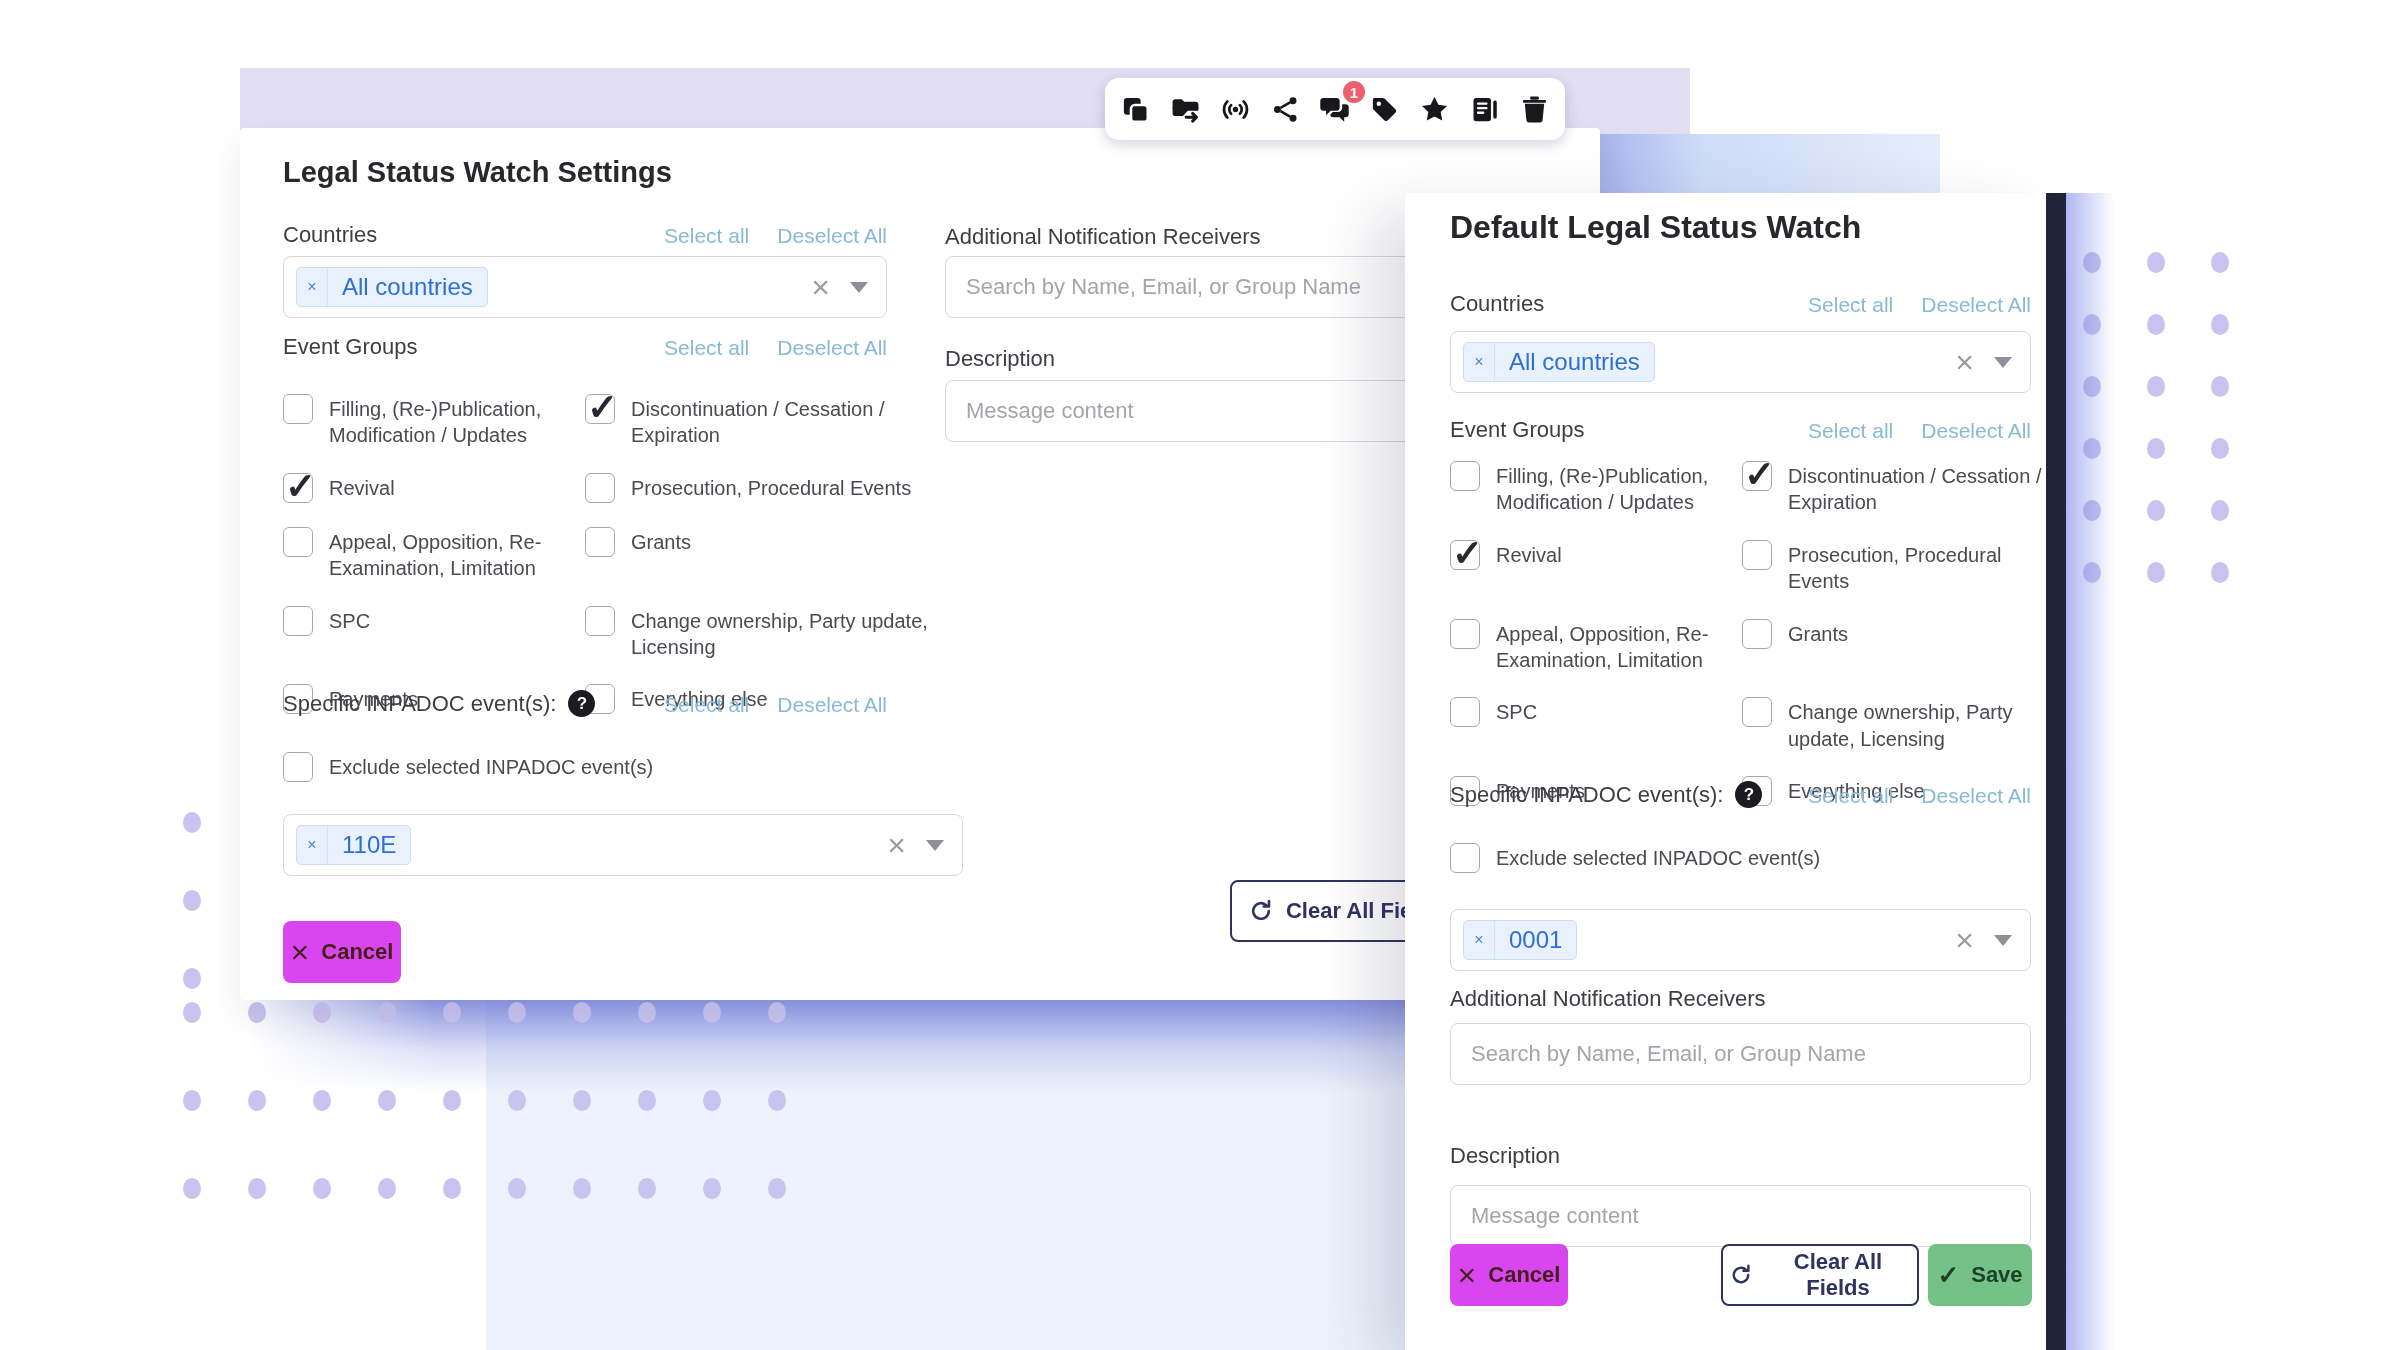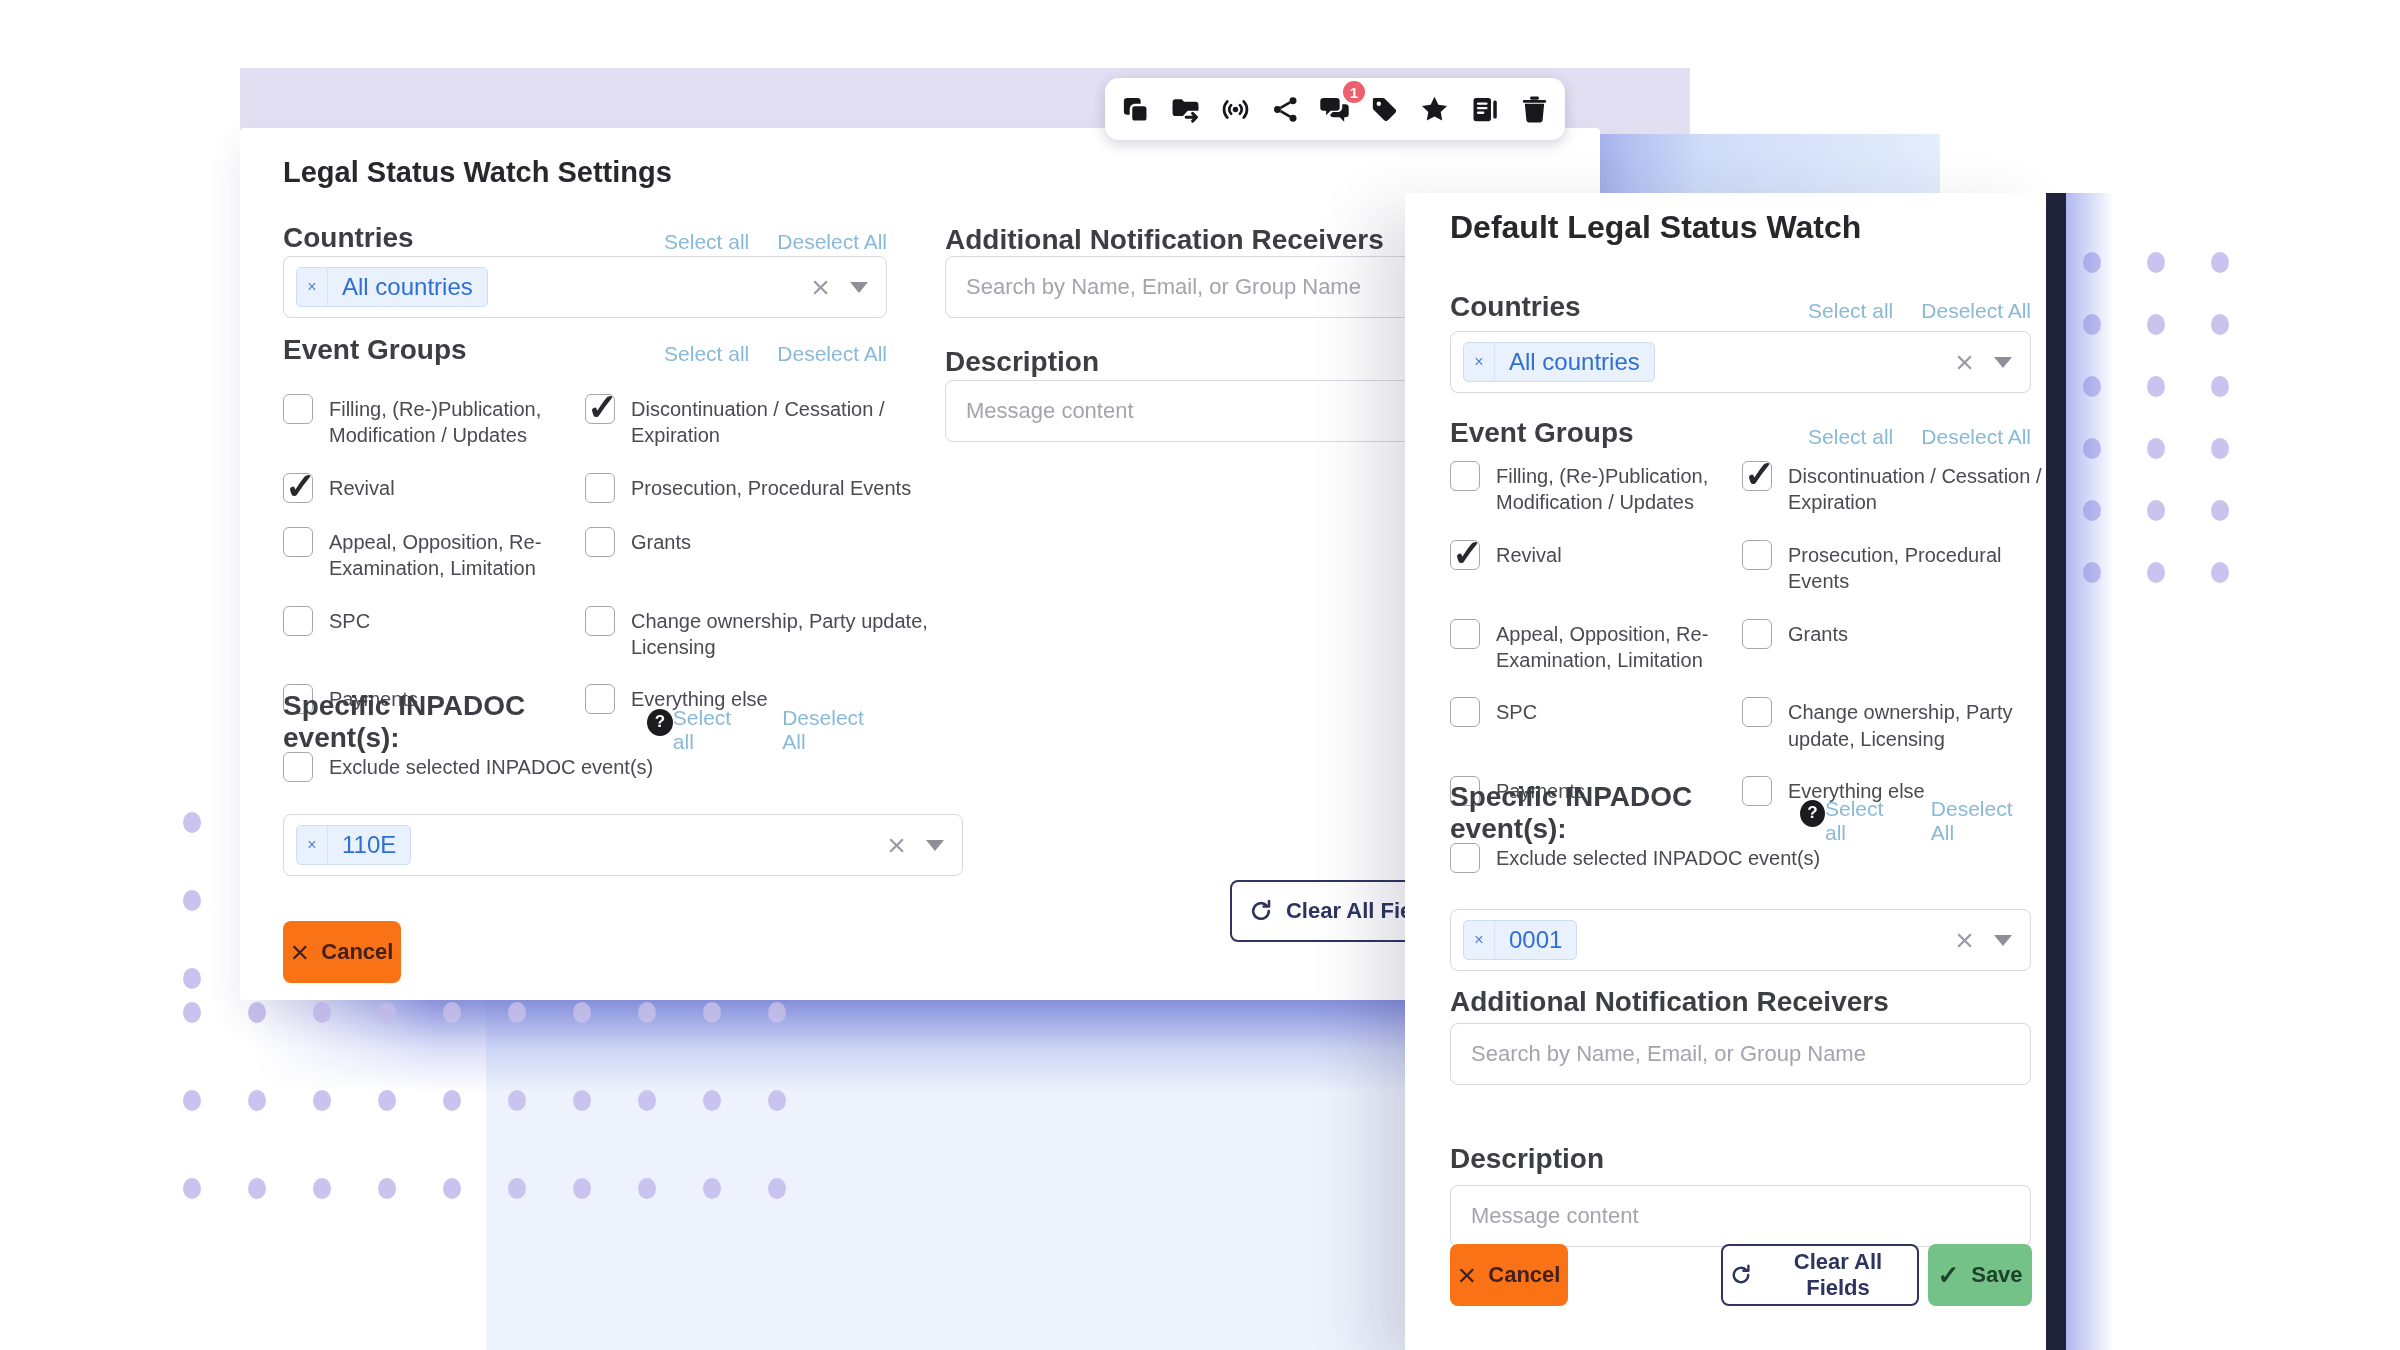--- a/index.html
+++ b/index.html
@@ -33,21 +33,21 @@
     box-shadow:0 16px 36px rgba(50,50,110,.10);z-index:2;}
   .modal{left:1405px;top:193px;width:641px;height:1157px;
     box-shadow:-30px 20px 60px rgba(35,38,80,.16);z-index:5;}
   .modal-edge{position:absolute;left:2046px;top:193px;width:20px;height:1157px;background:#20233a;z-index:6;}
   .modal-glow{position:absolute;left:2066px;top:193px;width:48px;height:1157px;z-index:5;
     background:linear-gradient(90deg,rgba(110,125,228,.55),rgba(110,125,228,0));}
 
   .title{position:absolute;font-weight:700;color:#27272c;}
 
   .sec-row{position:absolute;display:flex;justify-content:space-between;align-items:flex-end;}
-  .sec-label{font-size:28px;font-weight:700;color:#3d3d44;}
+  .sec-label{font-size:22px;font-weight:400;color:#3d3d44;}
   .links{display:flex;gap:28px;}
   .link{font-size:21px;color:#88bad8;cursor:pointer;}
 
   .select{position:absolute;height:62px;border:1.4px solid #d7d7de;border-radius:8px;background:#fff;
     display:flex;align-items:center;justify-content:space-between;padding:0 18px 0 12px;box-sizing:border-box;cursor:pointer;}
   .chip{display:flex;align-items:center;height:38px;background:#e9f1fc;border:1px solid #cdddf6;border-radius:5px;overflow:hidden;}
   .chip-x{width:30px;height:100%;display:flex;align-items:center;justify-content:center;color:#4d87da;
     font-size:16px;border-right:1px solid #d5e2f7;cursor:pointer;}
   .chip-x::after{content:"\00d7";}
   .chip-label{padding:0 14px;font-size:24px;color:#2f6fd4;white-space:nowrap;}
@@ -66,21 +66,21 @@
     flex-shrink:0;position:relative;background:#fff;box-sizing:border-box;}
   .cb.checked::after{content:"\2713";position:absolute;left:1px;top:-9px;font-size:37px;font-weight:700;color:#28282e;}
   .cb-label{font-size:20px;color:#4a4a52;line-height:1.32;padding-top:2px;}
 
   .help{display:inline-flex;width:27px;height:27px;border-radius:50%;background:#1b1b20;color:#fff;
     font-size:17px;font-weight:700;align-items:center;justify-content:center;margin-left:12px;cursor:pointer;}
   .help::after{content:"?";}
 
   .btn{position:absolute;height:62px;border-radius:8px;display:flex;align-items:center;justify-content:center;
     font-size:22px;gap:12px;border:none;cursor:pointer;box-sizing:border-box;font-family:inherit;}
-  .btn-cancel{background:#f97316;color:#44201d;font-weight:700;}
+  .btn-cancel{background:#d946ef;color:#44201d;font-weight:700;}
   .x-ico{font-size:32px;font-weight:400;line-height:1;}
   .x-ico::after{content:"\00d7";}
   .btn-clear{background:#fff;border:2px solid #2e3360;color:#2e3360;font-weight:700;}
   .btn-clear svg{width:26px;height:26px;}
   .btn-save{background:#74c287;color:#1d4129;font-weight:700;}
   .check-ico{font-size:26px;font-weight:700;line-height:1;}
   .check-ico::after{content:"\2713";}
 </style>
 </head>
 <body>

